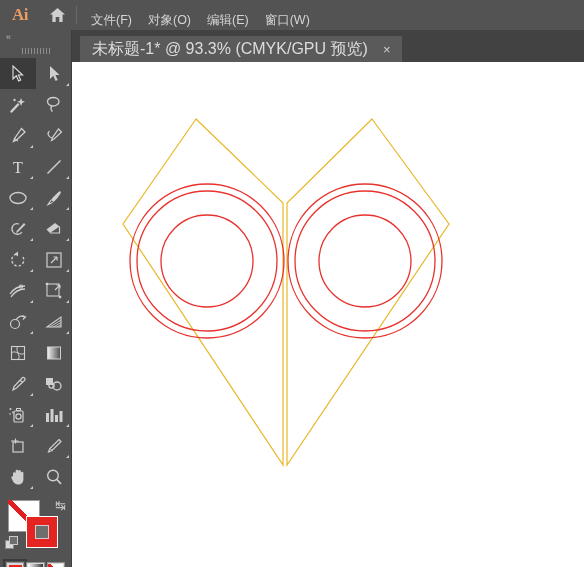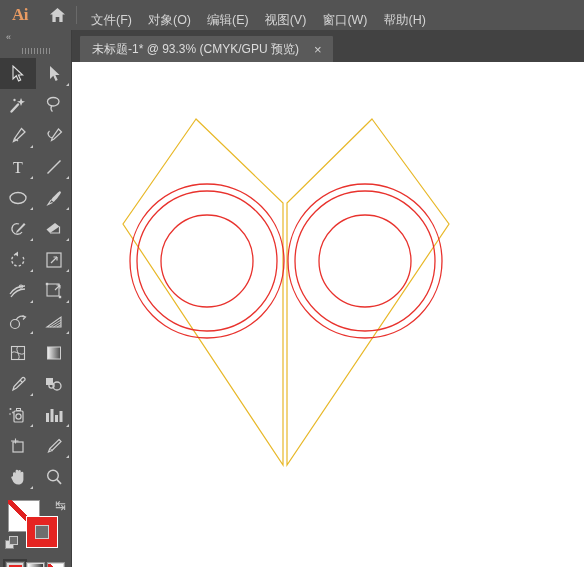--- a/index.html
+++ b/index.html
@@ -46,21 +46,21 @@
     background: #424242;
     display: flex; align-items: flex-end;
   }
   .doc-tab {
     height: 26px; margin-left: 8px;
     background: #5a5a5a;
     display: flex; align-items: center;
     padding: 0 8px 0 12px;
     border-top-left-radius: 1px; border-top-right-radius: 1px;
   }
-  .doc-tab-title { color: #dcdcdc; font-size: 12px; white-space: nowrap; }
+  .doc-tab-title { color: #dcdcdc; font-size: 16px; white-space: nowrap; }
   .doc-tab-close {
     margin-left: 12px; color: #cfcfcf; font-size: 13px; line-height: 1;
     width: 14px; text-align: center;
   }
 
   
   .toolbar {
     position: absolute; left: 0; top: 30px;
     width: 72px; height: 537px;
     background: #535353;
@@ -165,23 +165,21 @@
     <div class="home-btn">
       <svg width="17" height="16" viewBox="0 0 17 16" aria-hidden="true">
         <path d="M8.5 1 L16 7.6 L13.6 7.6 L13.6 15 L10.3 15 L10.3 10 L6.7 10 L6.7 15 L3.4 15 L3.4 7.6 L1 7.6 Z" fill="#cfcfcf"></path>
       </svg>
     </div>
     <div class="menu-sep"></div>
     <div class="menu-items">
       <div class="menu-item">文件(F)</div>
       <div class="menu-item">对象(O)</div>
       <div class="menu-item">编辑(E)</div>
-      <div class="menu-item">视图(V)</div>
       <div class="menu-item">窗口(W)</div>
-      <div class="menu-item">帮助(H)</div>
     </div>
   </div>
 
   <div class="tabbar">
     <div class="doc-tab">
       <span class="doc-tab-title">未标题-1* @ 93.3% (CMYK/GPU 预览)</span>
       <span class="doc-tab-close">×</span>
     </div>
   </div>
 

